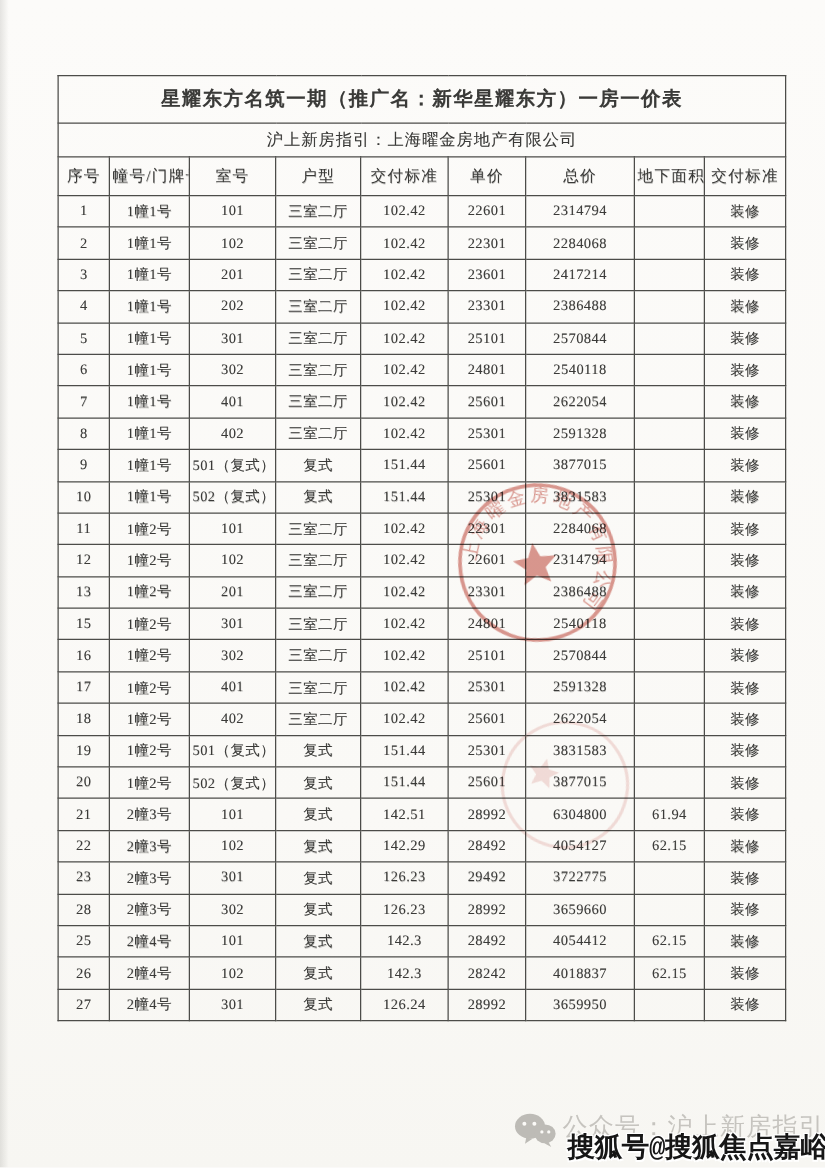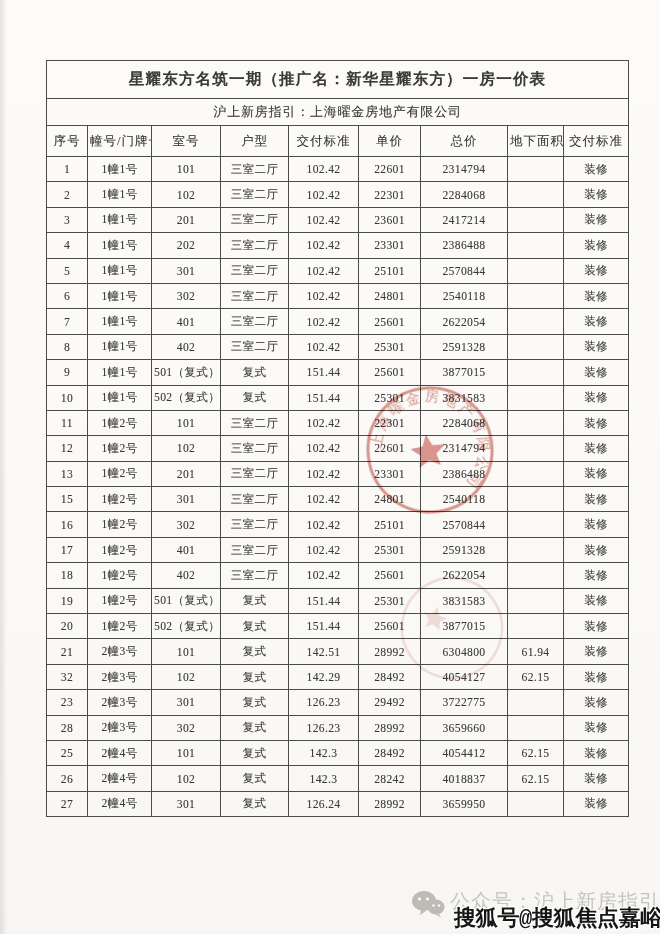--- a/index.html
+++ b/index.html
@@ -305,21 +305,21 @@
           <td>2幢3号</td>
           <td>101</td>
           <td>复式</td>
           <td>142.51</td>
           <td>28992</td>
           <td>6304800</td>
           <td>61.94</td>
           <td>装修</td>
         </tr>
         <tr>
-          <td>32</td>
+          <td>22</td>
           <td>2幢3号</td>
           <td>102</td>
           <td>复式</td>
           <td>142.29</td>
           <td>28492</td>
           <td>4054127</td>
           <td>62.15</td>
           <td>装修</td>
         </tr>
         <tr>

